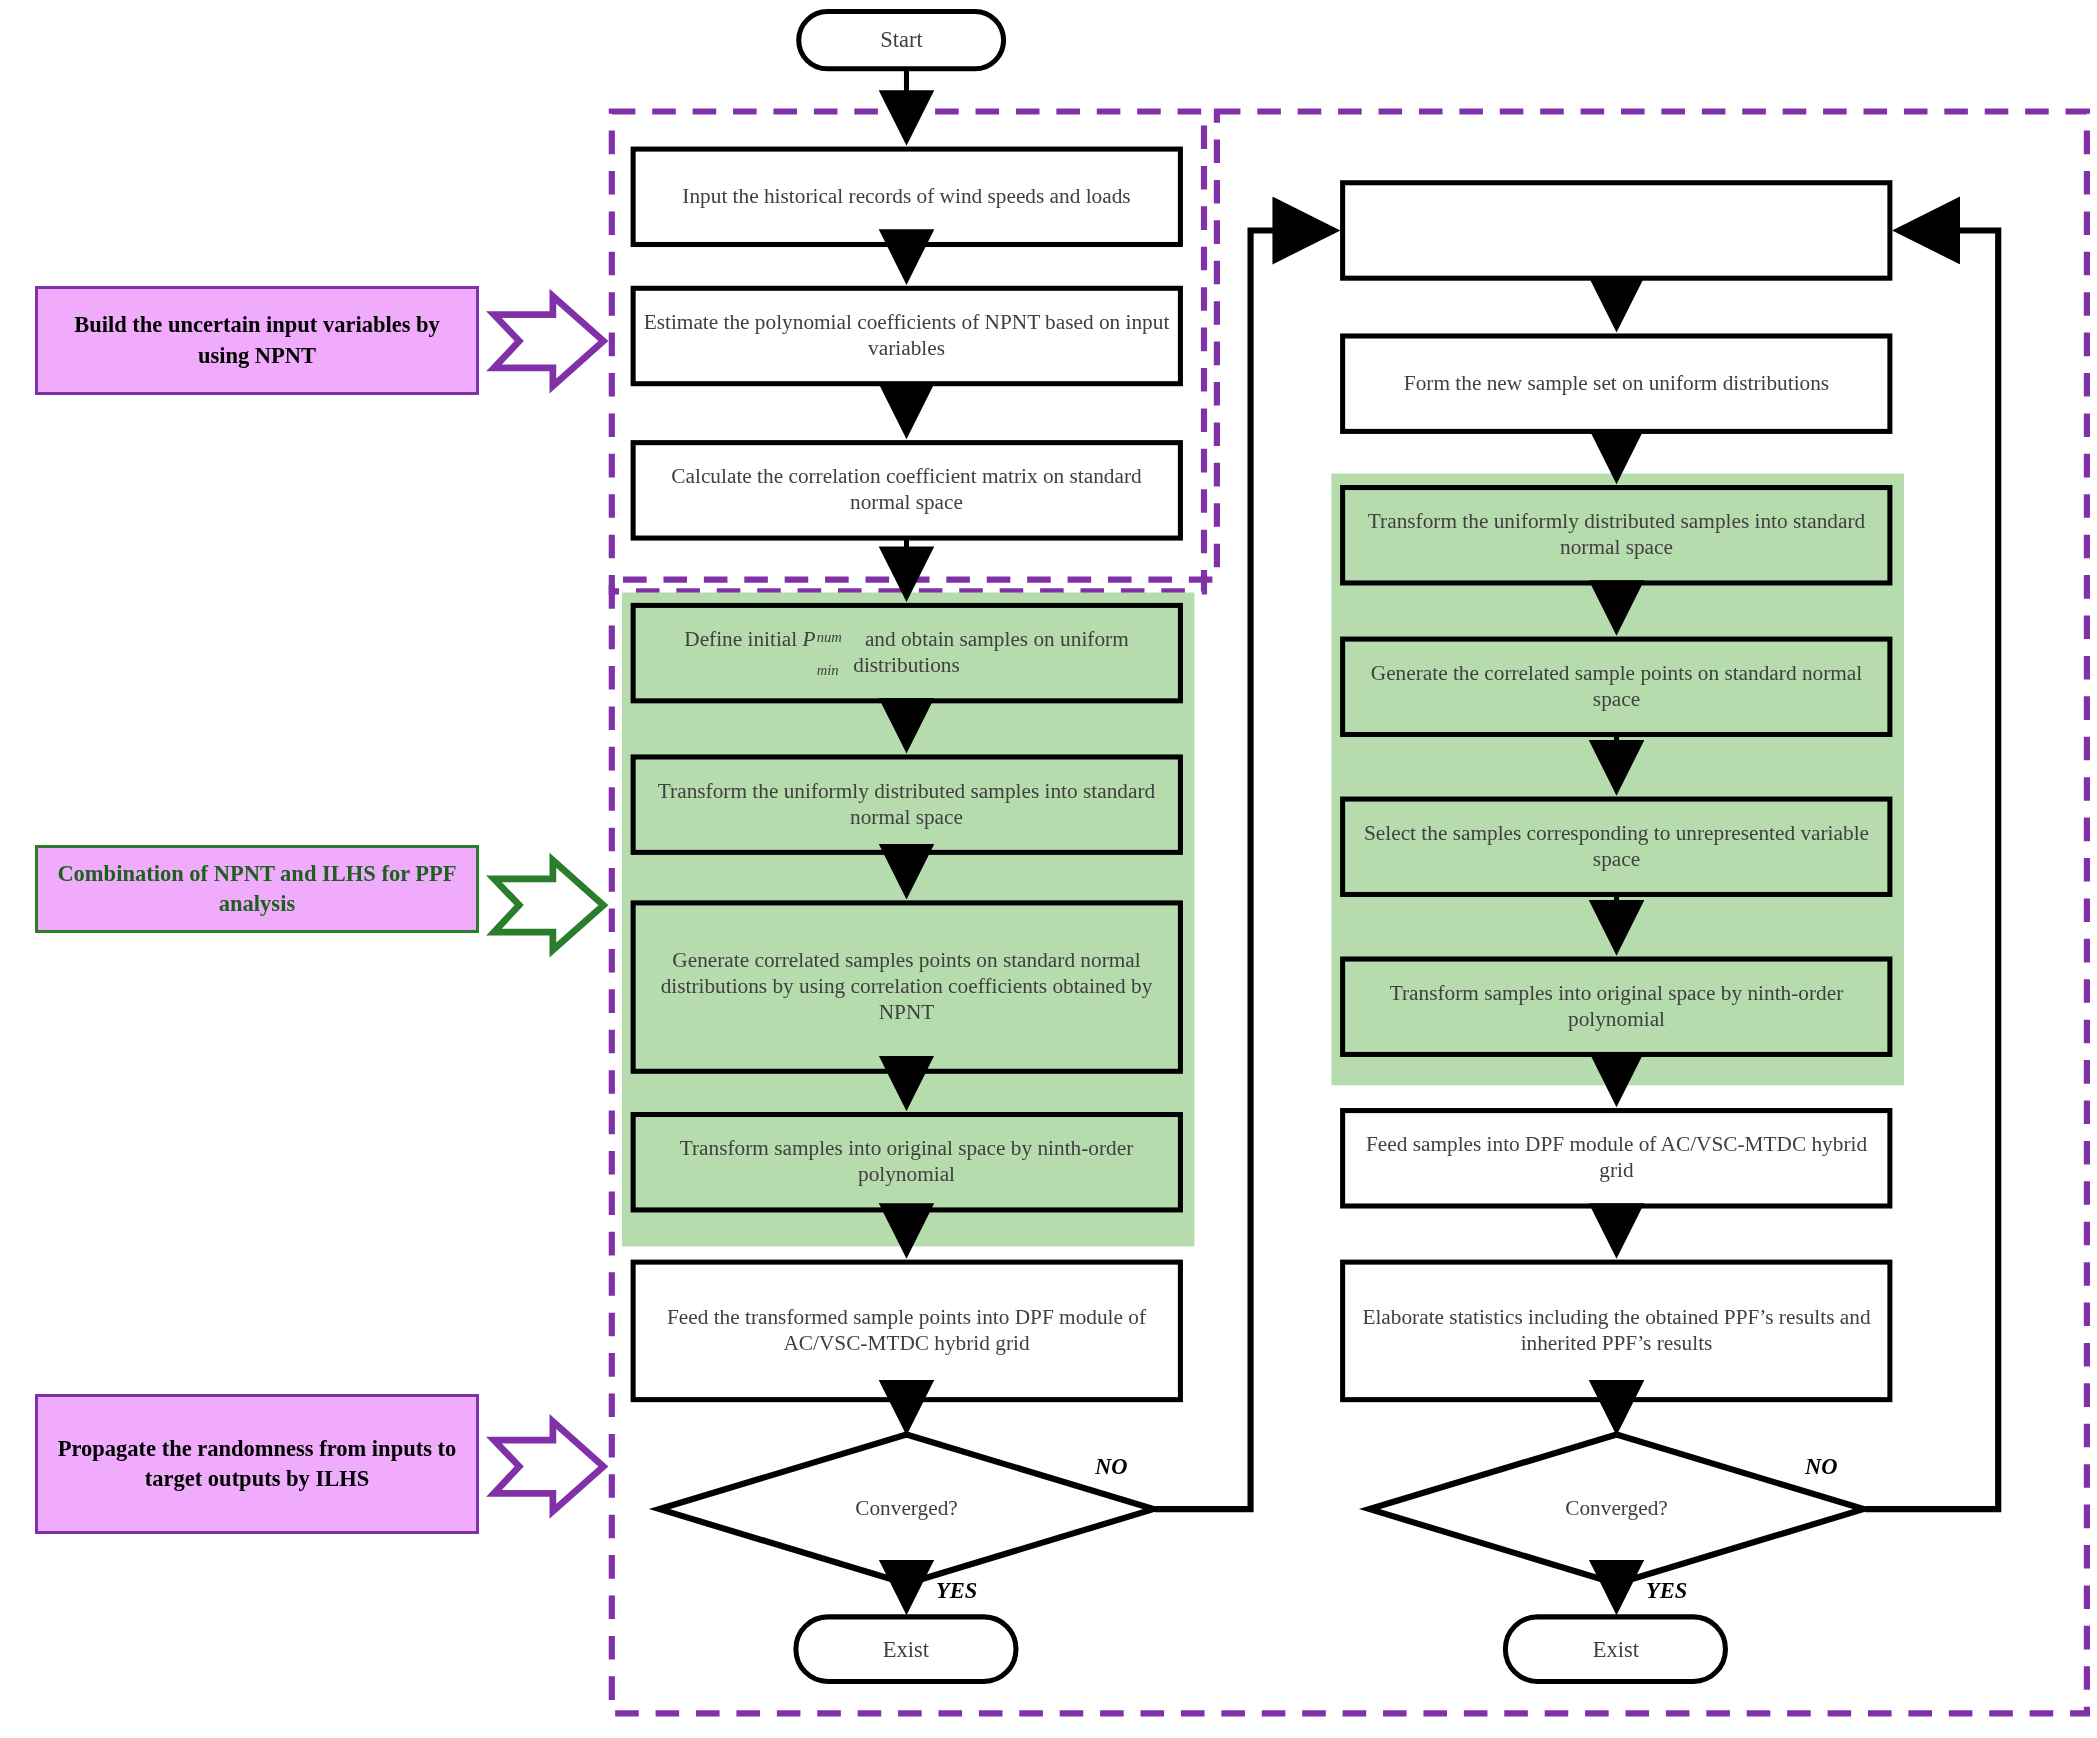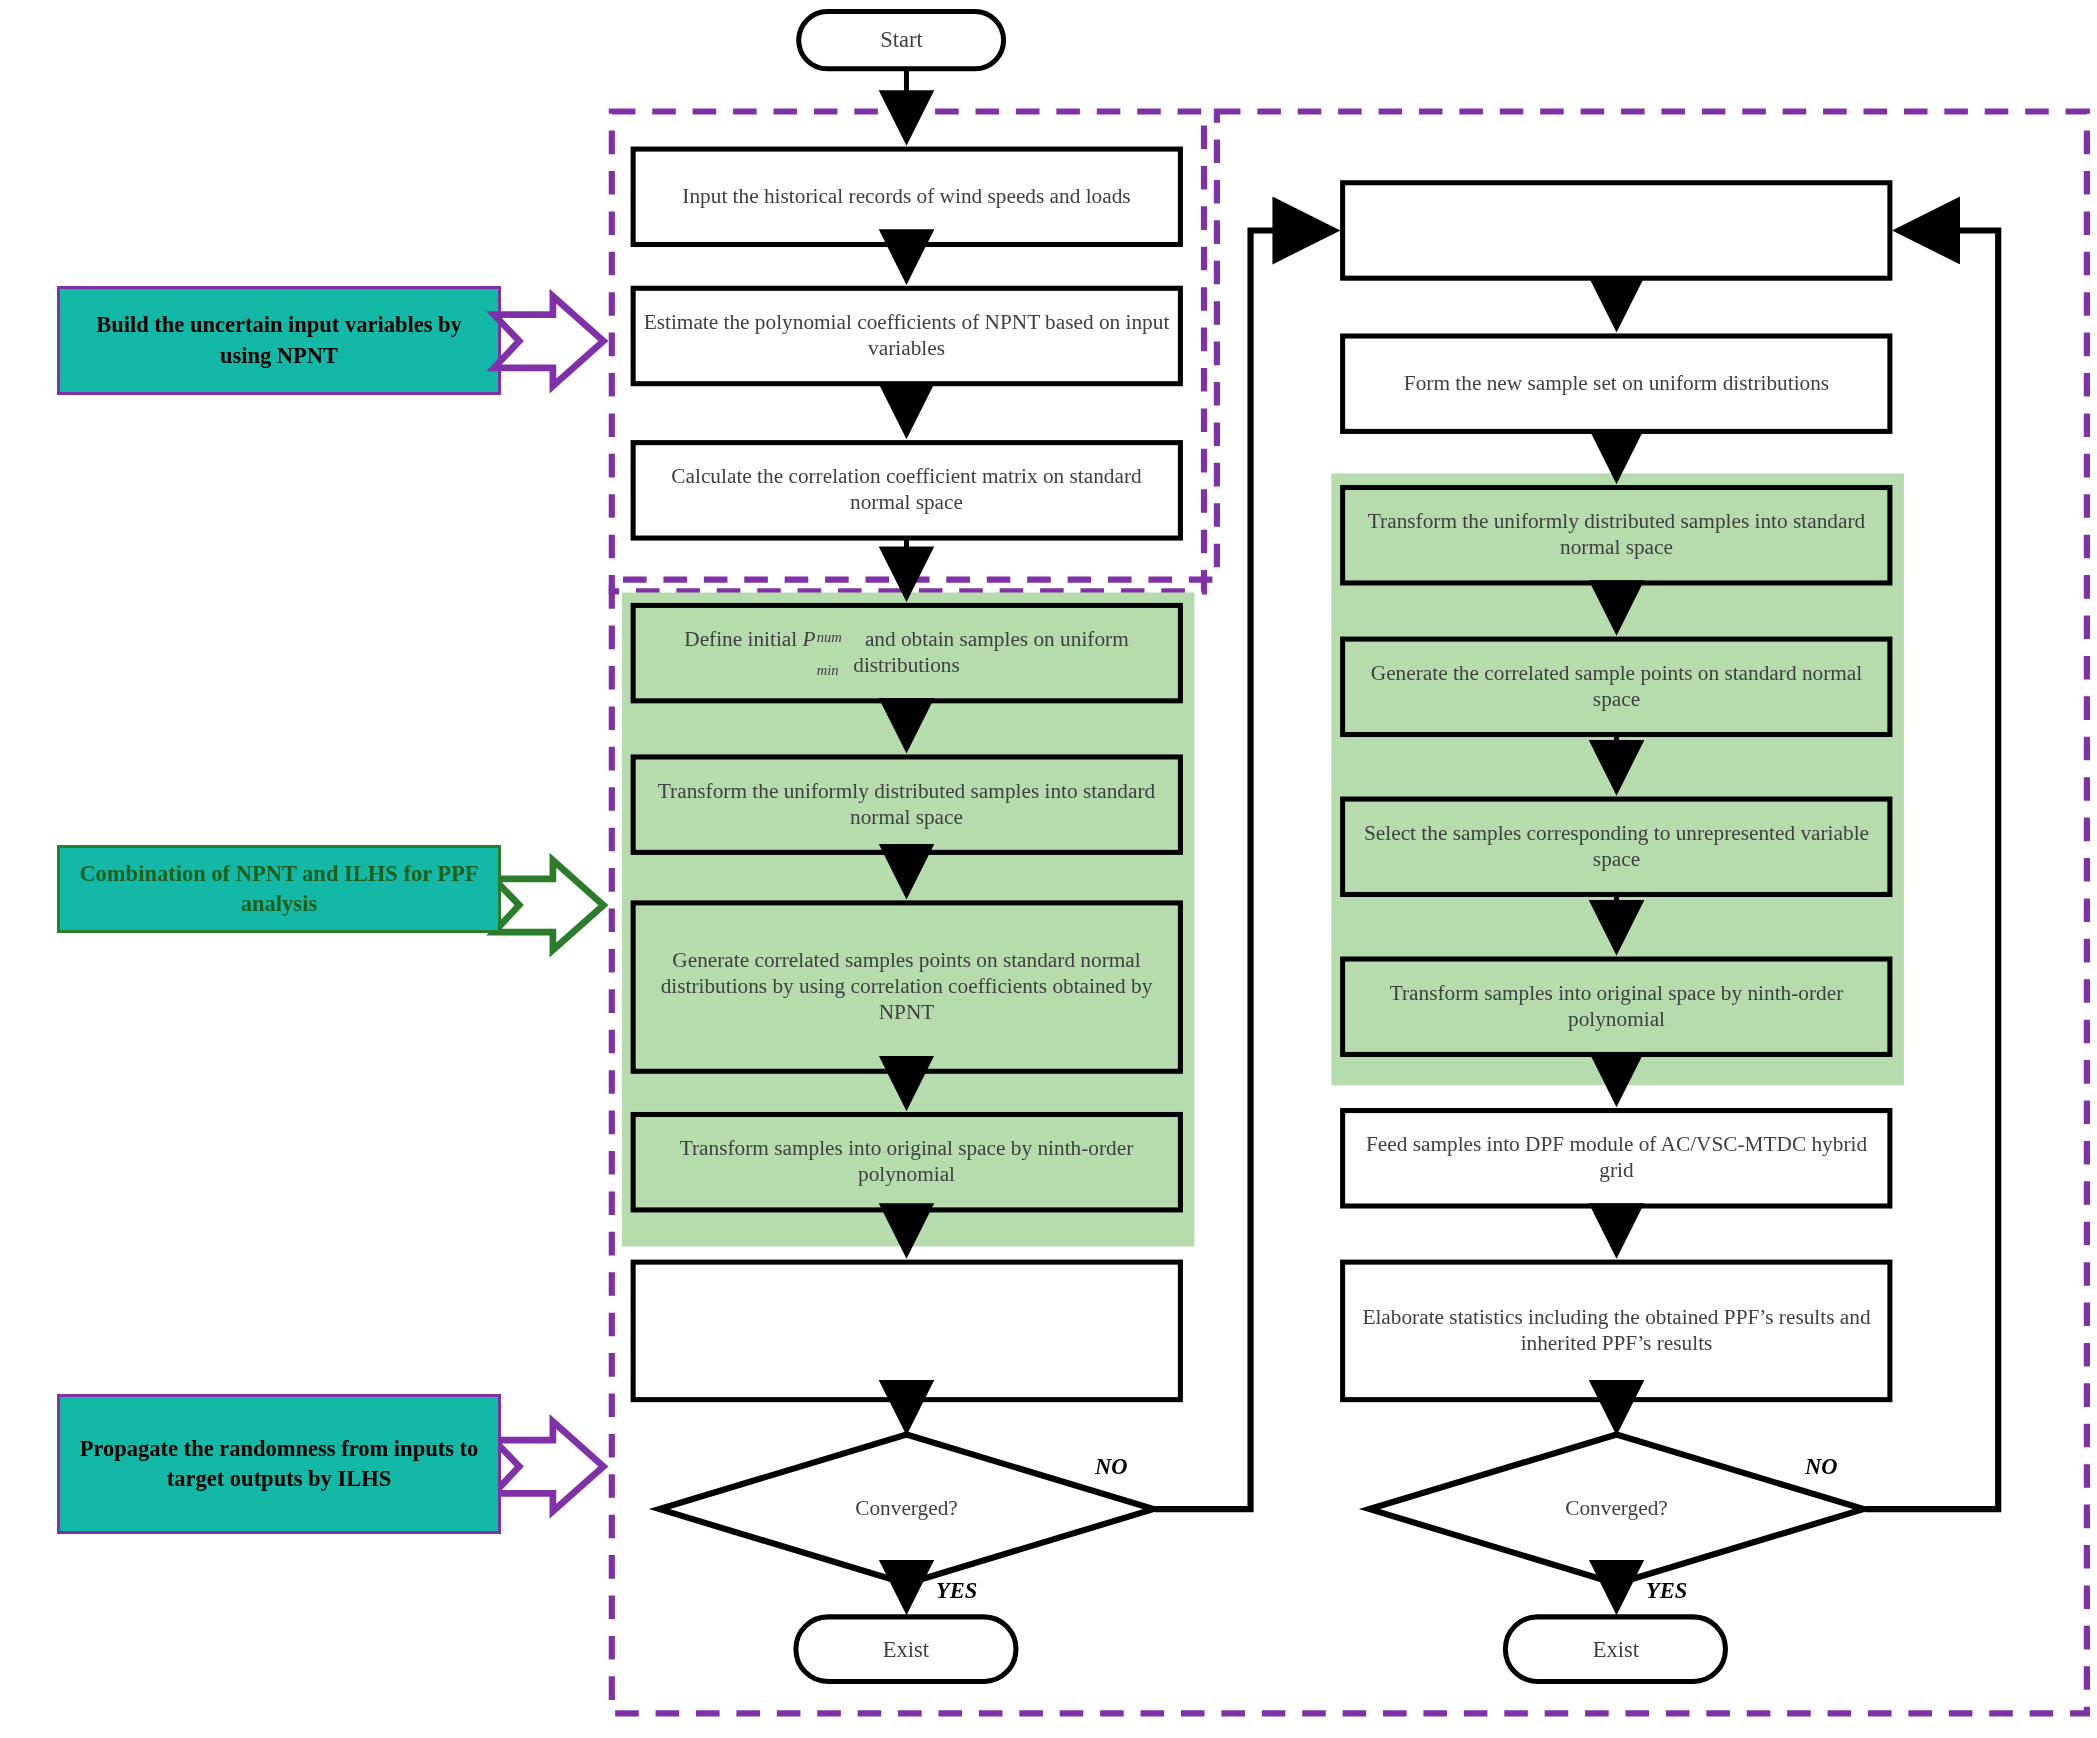--- a/index.html
+++ b/index.html
@@ -1,23 +1,23 @@
 <!DOCTYPE html>
 <html style="font-size:9px"><head>
 <meta charset="utf-8">
 <style>
   html,body{margin:0;padding:0;background:#ffffff;}
   body{font-family:"Liberation Serif",serif;}
   #stage{position:relative;width:2097px;height:1739px;background:#fff;overflow:hidden;}
   svg{position:absolute;left:0;top:0;width:2097px;height:1739px;}
 
   .annot-box{
-    position:absolute;box-sizing:border-box;border:3.9px solid #8031a7;background:#14b8a6;
+    position:absolute;box-sizing:border-box;border:3.9px solid #8031a7;background:#f0abfc;
     display:flex;align-items:center;justify-content:center;text-align:center;
-    font-weight:bold;font-size:22.5px;line-height:1.35;color:#000;padding:6.7px 9px;margin-left:22px;
+    font-weight:bold;font-size:22.5px;line-height:1.35;color:#000;padding:6.7px 9px;
   }
   .annot-box.green{border-color:#2b7c2b;color:#1d5f1d;}
 
   .nodetext{
     position:absolute;box-sizing:border-box;display:flex;align-items:center;justify-content:center;
     text-align:center;font-size:21.3px;line-height:1.22;color:#404040;padding:2.2px 7.9px;pointer-events:none;
   }
   .nodetext.term{font-size:22.5px;}
   .edgelabel{
     position:absolute;font-style:italic;font-weight:bold;font-size:22.5px;color:#000;white-space:nowrap;
@@ -127,20 +127,21 @@
 
   <div class="nodetext" style="left:633px;top:605px;width:547px;height:95px;">
     <span>
       <span>Define initial </span><span class="mathvar">P</span><span class="stack"><i class="up">num</i><i class="dn">min</i></span><span style="display:inline-block;width:44px;"></span><span> and obtain samples on uniform distributions</span>
     </span>
   </div>
 
   <div class="nodetext" style="left:633px;top:757px;width:547px;height:95px;">Transform the uniformly distributed samples into standard normal space</div>
   <div class="nodetext" style="left:633px;top:903px;width:547px;height:168px;">Generate correlated samples points on standard normal distributions by using correlation coefficients obtained by NPNT</div>
   <div class="nodetext" style="left:633px;top:1114px;width:547px;height:95px;">Transform samples into original space by ninth-order polynomial</div>
+  <div class="nodetext" style="left:633px;top:1262px;width:547px;height:138px;">Feed the transformed sample points into DPF module of  AC/VSC-MTDC hybrid grid</div>
   <div class="nodetext" style="left:783px;top:1482px;width:247px;height:54px;">Converged?</div>
   <div class="nodetext term" style="left:796px;top:1617px;width:220px;height:65px;">Exist</div>
 
   <div class="nodetext" style="left:1343px;top:336px;width:547px;height:95px;">Form the new sample set on uniform distributions</div>
   <div class="nodetext" style="left:1343px;top:487px;width:547px;height:95px;">Transform the uniformly distributed samples into standard normal space</div>
   <div class="nodetext" style="left:1343px;top:639px;width:547px;height:95px;">Generate the correlated sample points on standard normal space</div>
   <div class="nodetext" style="left:1343px;top:799px;width:547px;height:95px;">Select the samples corresponding to unrepresented variable space</div>
   <div class="nodetext" style="left:1343px;top:959px;width:547px;height:95px;">Transform samples into original space by ninth-order polynomial</div>
   <div class="nodetext" style="left:1343px;top:1110px;width:547px;height:95px;">Feed samples into DPF module of AC/VSC-MTDC hybrid grid</div>
   <div class="nodetext" style="left:1343px;top:1262px;width:547px;height:138px;">Elaborate statistics including the obtained PPF’s results and inherited PPF’s results</div>

